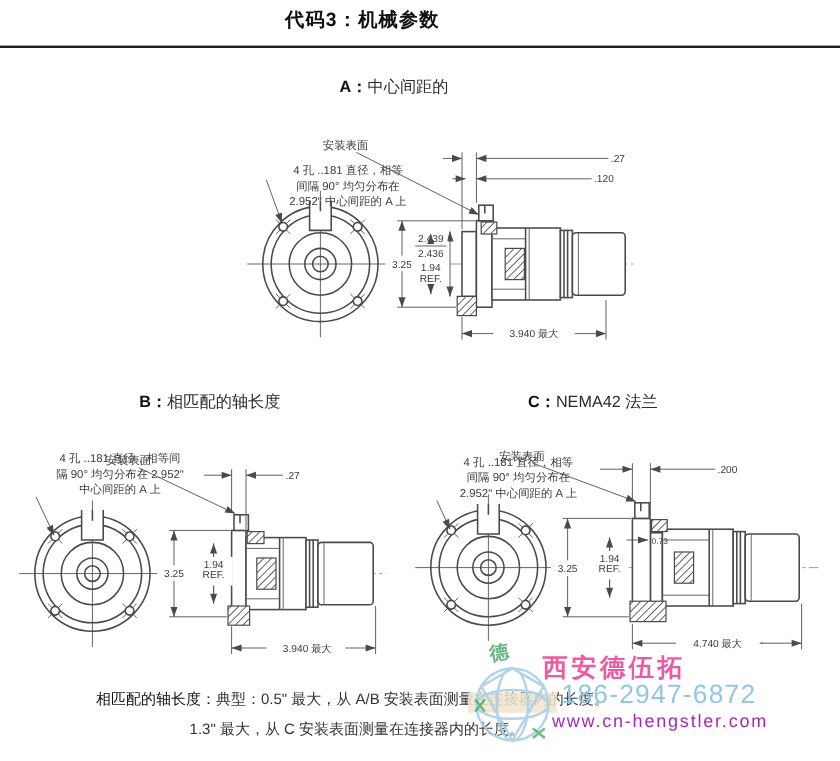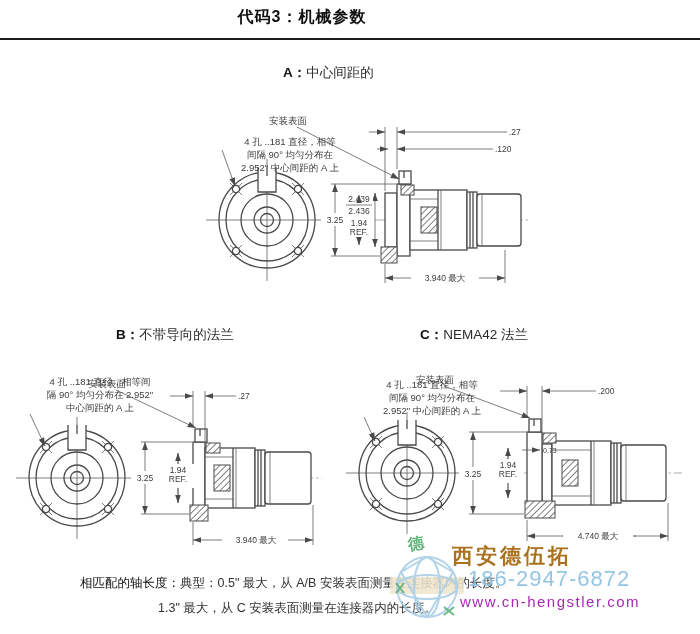--- a/index.html
+++ b/index.html
@@ -22,39 +22,39 @@
   .thin{fill:none;stroke:#5f5f5f;stroke-width:0.8}
   .dim{fill:none;stroke:#5a5a5a;stroke-width:0.8}
   .cl{fill:none;stroke:#8a8a8a;stroke-width:0.7;stroke-dasharray:11 3 2.5 3}
   .ht{fill:url(#hatch);stroke:#4a4a4a;stroke-width:1}
   .wbg{fill:#fff}
   .footer{font-size:12.5px;color:#333;line-height:25px;white-space:nowrap}
   .footer .fb{font-weight:normal;color:#111}
   .fl2{padding-left:78px}
   
   .wm-seal{font-family:"Liberation Serif",serif;font-size:16px;font-weight:bold;color:#4aa968;opacity:.85;transform:rotate(-10deg)}
-  .wm-co{font-size:21px;font-weight:bold;color:#a16207;letter-spacing:3px;opacity:.9}
+  .wm-co{font-size:21px;font-weight:bold;color:#ec4899;letter-spacing:3px;opacity:.9}
   .wm-ph{font-size:22px;color:#8fc2e2;letter-spacing:1px;opacity:.95}
   .wm-web{font-size:15px;color:#a21caf;letter-spacing:1.5px;opacity:.95}
   .wm-layer{z-index:5}
   .footer{z-index:1}
 </style>
 </head>
 <body>
 
 <div class="abs page-title">代码3：机械参数</div>
 <div class="abs rule"></div>
 
 <div class="abs sec" style="left:283px;top:64px">
   <span class="k">A：</span><span>中心间距的</span>
 </div>
 <div class="abs sec" style="left:116px;top:326px">
-  <span class="k">B：</span><span>不带导向的法兰</span>
-</div>
-<div class="abs sec" style="left:420px;top:326px">
+  <span class="k">B：</span><span>相匹配的轴长度</span>
+</div>
+<div class="abs sec" style="left:440px;top:326px">
   <span class="k">C：</span><span>NEMA42 法兰</span>
 </div>
 
 <svg class="diag" style="left:185px;top:100px" width="350" height="205" viewBox="0 0 350 205" xmlns="http://www.w3.org/2000/svg" xmlns:xlink="http://www.w3.org/1999/xlink">
   <defs>
     <marker id="ar" viewBox="0 0 10 8" refX="9.5" refY="4" markerWidth="9" markerHeight="7" orient="auto" markerUnits="userSpaceOnUse">
       <path d="M0,0.6 L9.5,4 L0,7.4 Z" fill="#4a4a4a"></path>
     </marker>
     <pattern id="hatch" patternUnits="userSpaceOnUse" width="4.5" height="4.5" patternTransform="rotate(45)">
       <rect width="4.5" height="4.5" fill="#fff"></rect>

